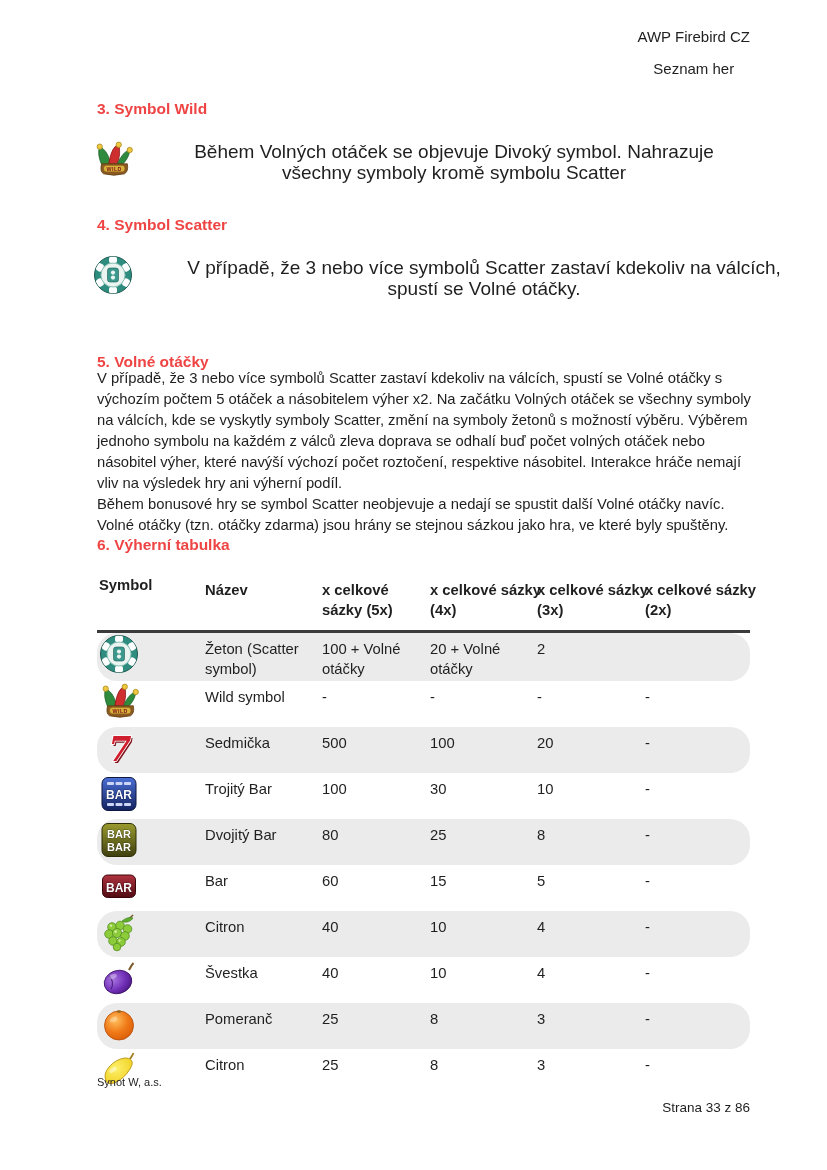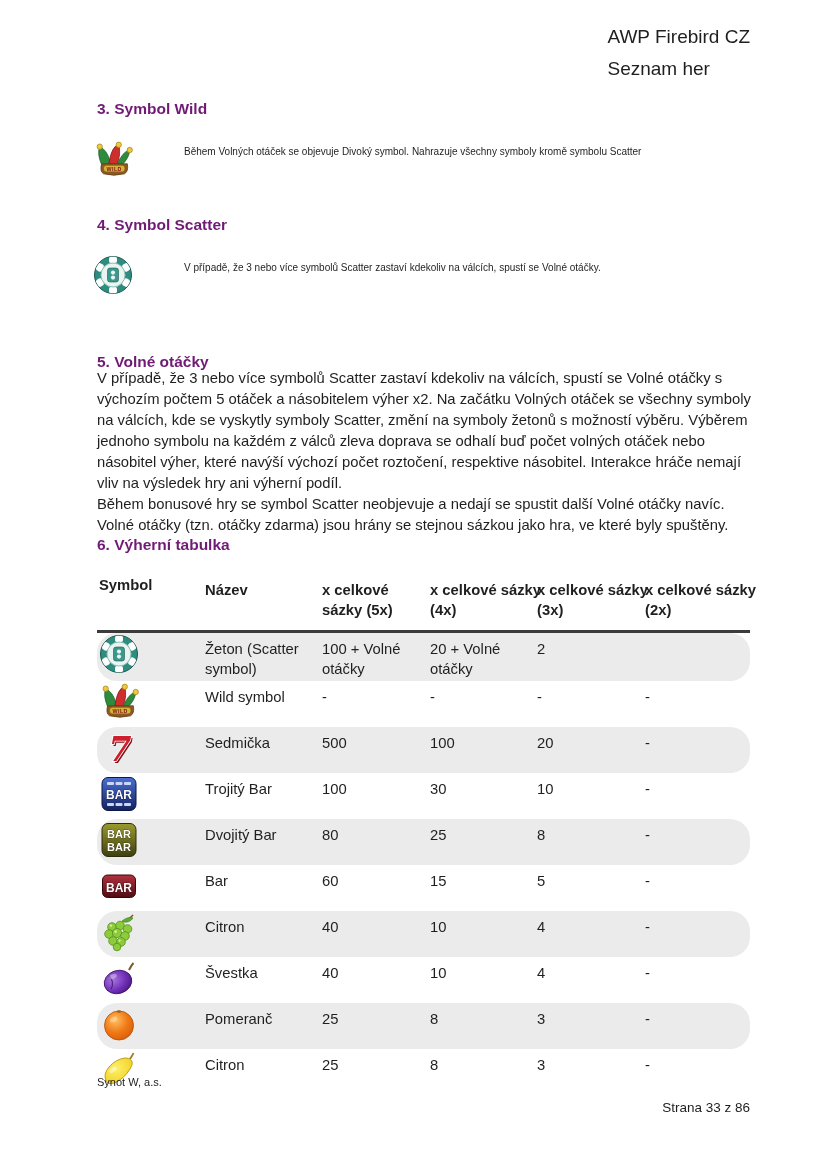--- a/index.html
+++ b/index.html
@@ -1,29 +1,29 @@
 <!DOCTYPE html>
 <html><head>
 <meta charset="utf-8">
 <style>
   html,body { margin:0; padding:0; background:#ffffff; }
   body { width:827px; height:1170px; font-family:"Liberation Sans",sans-serif; color:#1f1f1f; }
   .page { position:relative; width:827px; height:1170px; overflow:hidden; background:#fff; }
 
   
-  .doc-header { position:absolute; top:26px; right:77px; text-align:left; font-size:19px; line-height:21px; }
+  .doc-header { position:absolute; top:26px; right:77px; text-align:center; font-size:15px; line-height:21px; }
   .doc-header .line1 { display:block; }
   .doc-header .line2 { display:block; margin-top:11px; }
 
   
-  .sec-heading { position:absolute; left:97px; font-size:15.5px; font-weight:bold; color:#701a75; }
+  .sec-heading { position:absolute; left:97px; font-size:15.5px; font-weight:bold; color:#ef4444; }
 
   
   .media-icon { position:absolute; left:93px; }
-  .media-text { position:absolute; left:184px; font-size:10px; line-height:21px; }
+  .media-text { position:absolute; left:164px; font-size:19px; line-height:21px;text-align:center; }
 
   .free-text { position:absolute; left:97px; width:658px; font-size:14.8px; line-height:21px; }
   .free-text p { margin:0; white-space:pre-wrap; }
 
   
   .paytable { position:absolute; left:97px; top:574px; width:653px; font-size:14.8px; line-height:20px; }
   .thead { display:flex; font-weight:bold; border-bottom:3px solid #3b3b3b; padding-bottom:8px; }
   .thead .hc span { display:block; white-space:nowrap; }
   .trow { display:flex; min-height:42px; align-items:flex-start;border-radius:20px; }
   .trow.shaded { background:#ebebeb; }

